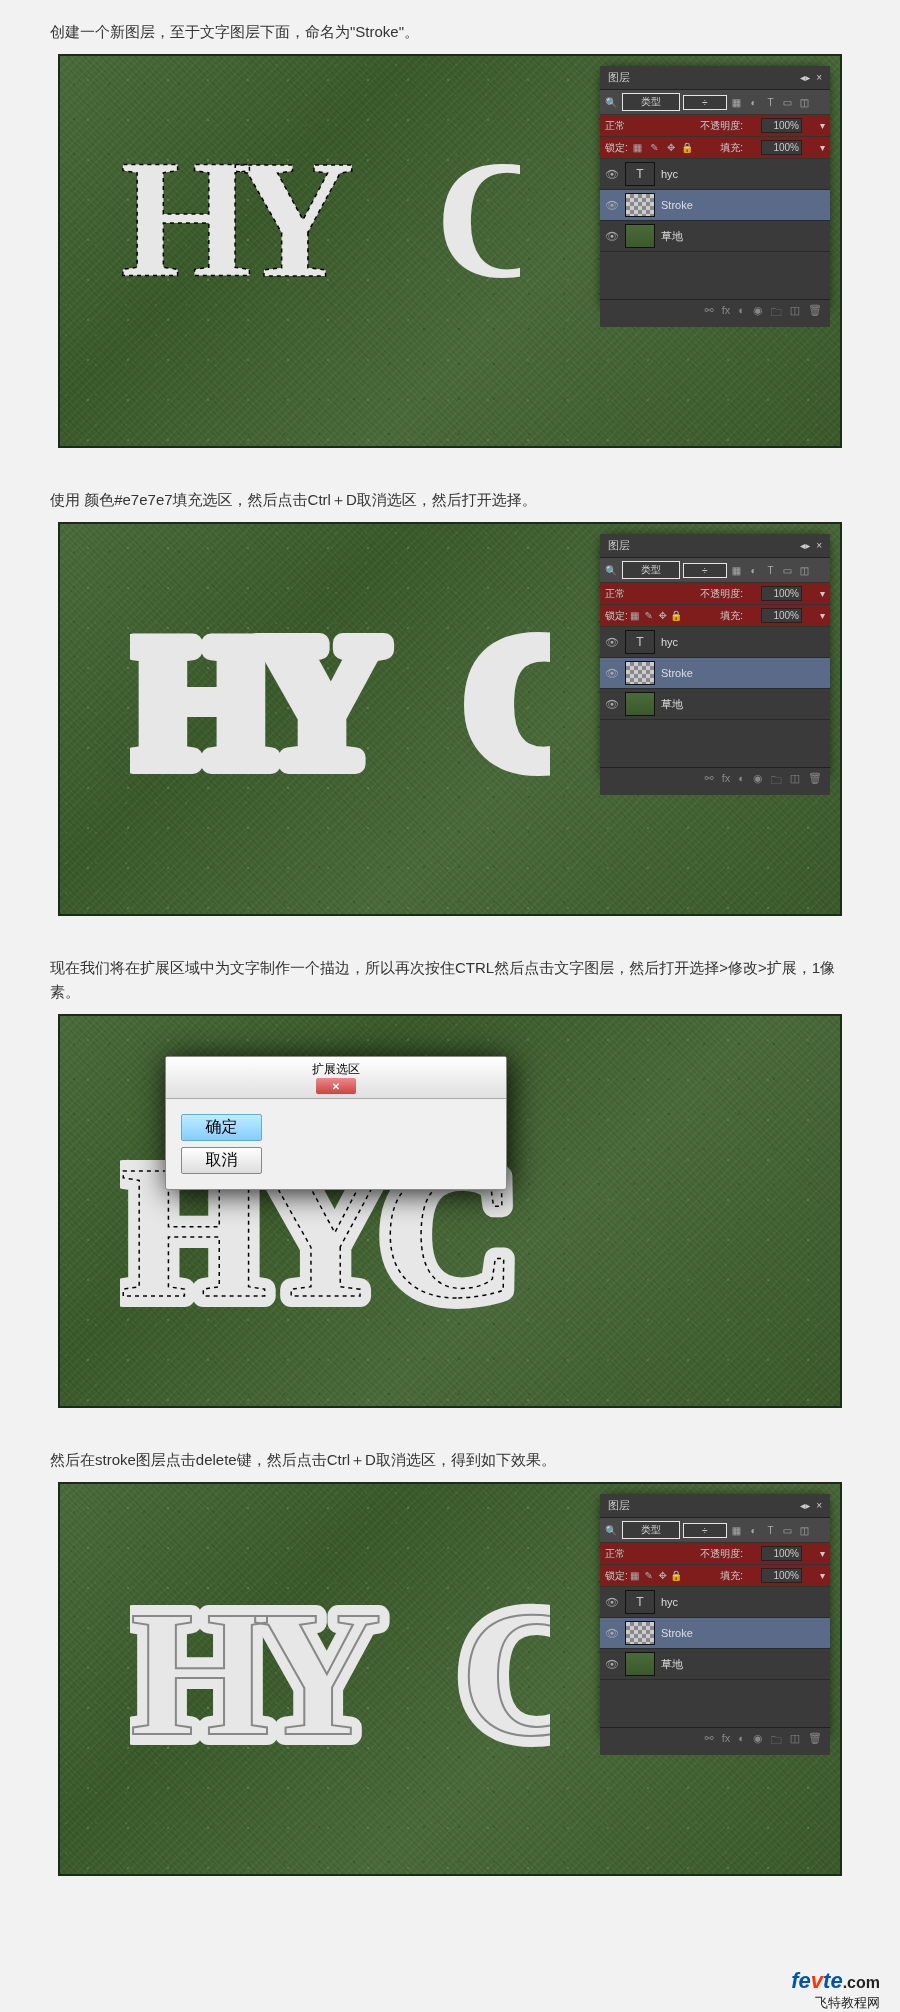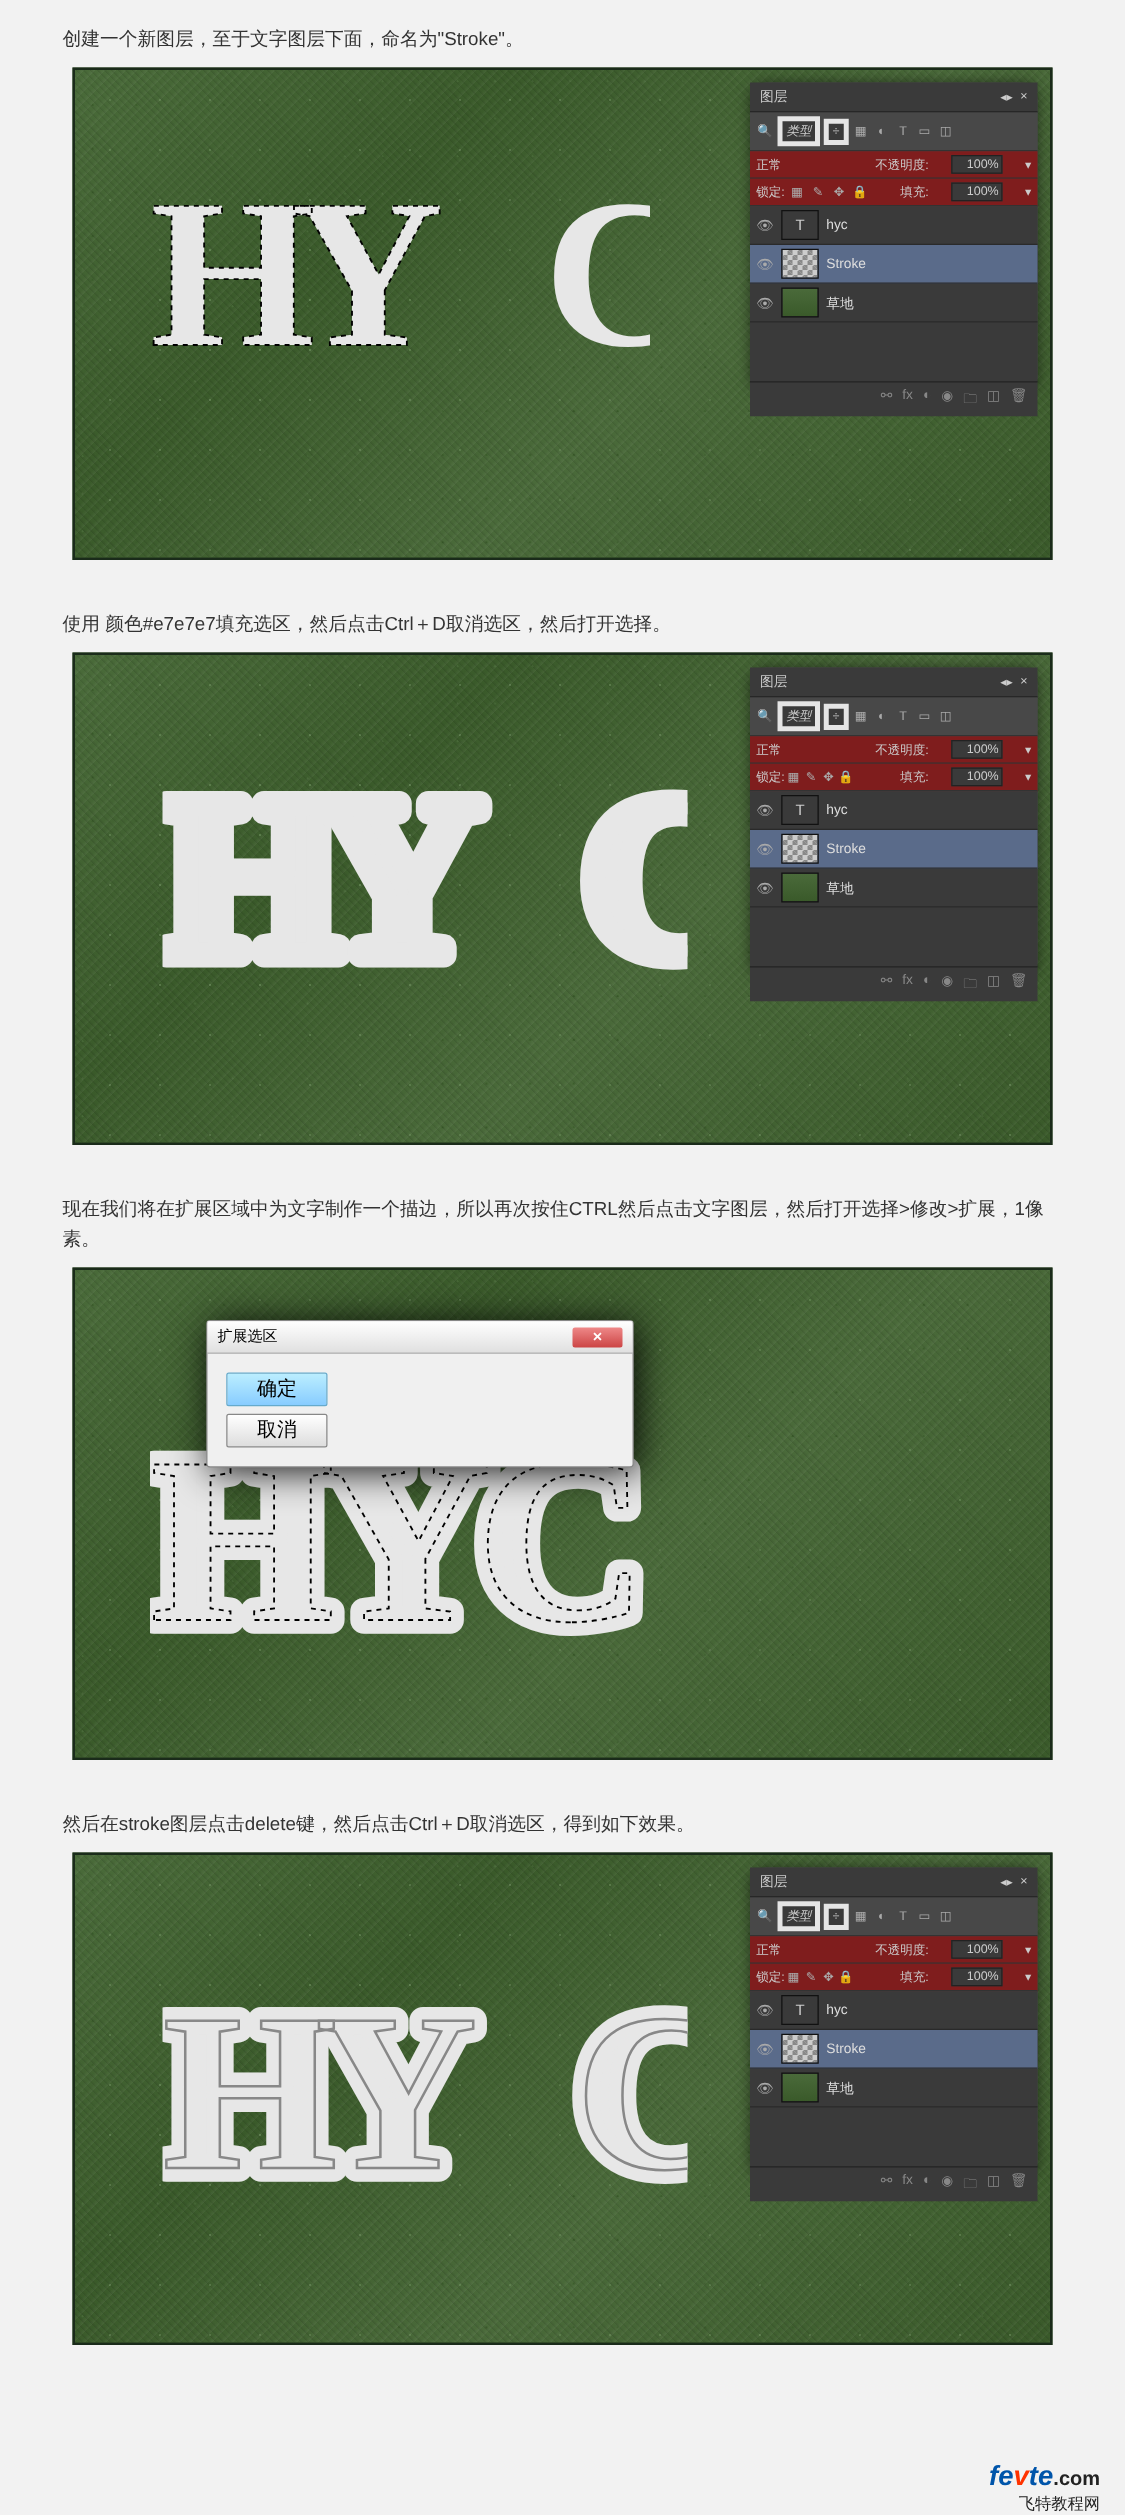--- a/index.html
+++ b/index.html
@@ -66,24 +66,23 @@
   display: flex;
   align-items: center;
   gap: 3px;
   padding: 3px 5px;
   background: #484848;
   border-bottom: 1px solid #333;
 }
 .panel-toolbar select, .panel-toolbar .dropdown {
   background: #3a3a3a;
   color: #ccc;
-  border: 4px solid #e5e5e5;
+  border: 1px solid #e5e5e5;
   font-size: 10px;
-  padding: 1px 3px;
-  font-style: italic;
+  padding: 1px 18px;
 }
 .tb-icon {
   width: 14px;
   height: 14px;
   display: inline-flex;
   align-items: center;
   justify-content: center;
   font-size: 10px;
   color: #aaa;
 }
@@ -165,20 +164,21 @@
   border-radius: 3px;
 }
 .dialog-titlebar {
   background: linear-gradient(#fff, #e0e0e0);
   padding: 4px 8px;
   display: flex;
   justify-content: space-between;
   align-items: center;
   border-bottom: 1px solid #aaa;
   font-size: 12px;
+  flex-direction: column;
 }
 .dialog-close {
   background: linear-gradient(#e88, #c44);
   color: #fff;
   width: 40px;
   height: 16px;
   border-radius: 2px;
   display: flex;
   align-items: center;
   justify-content: center;

